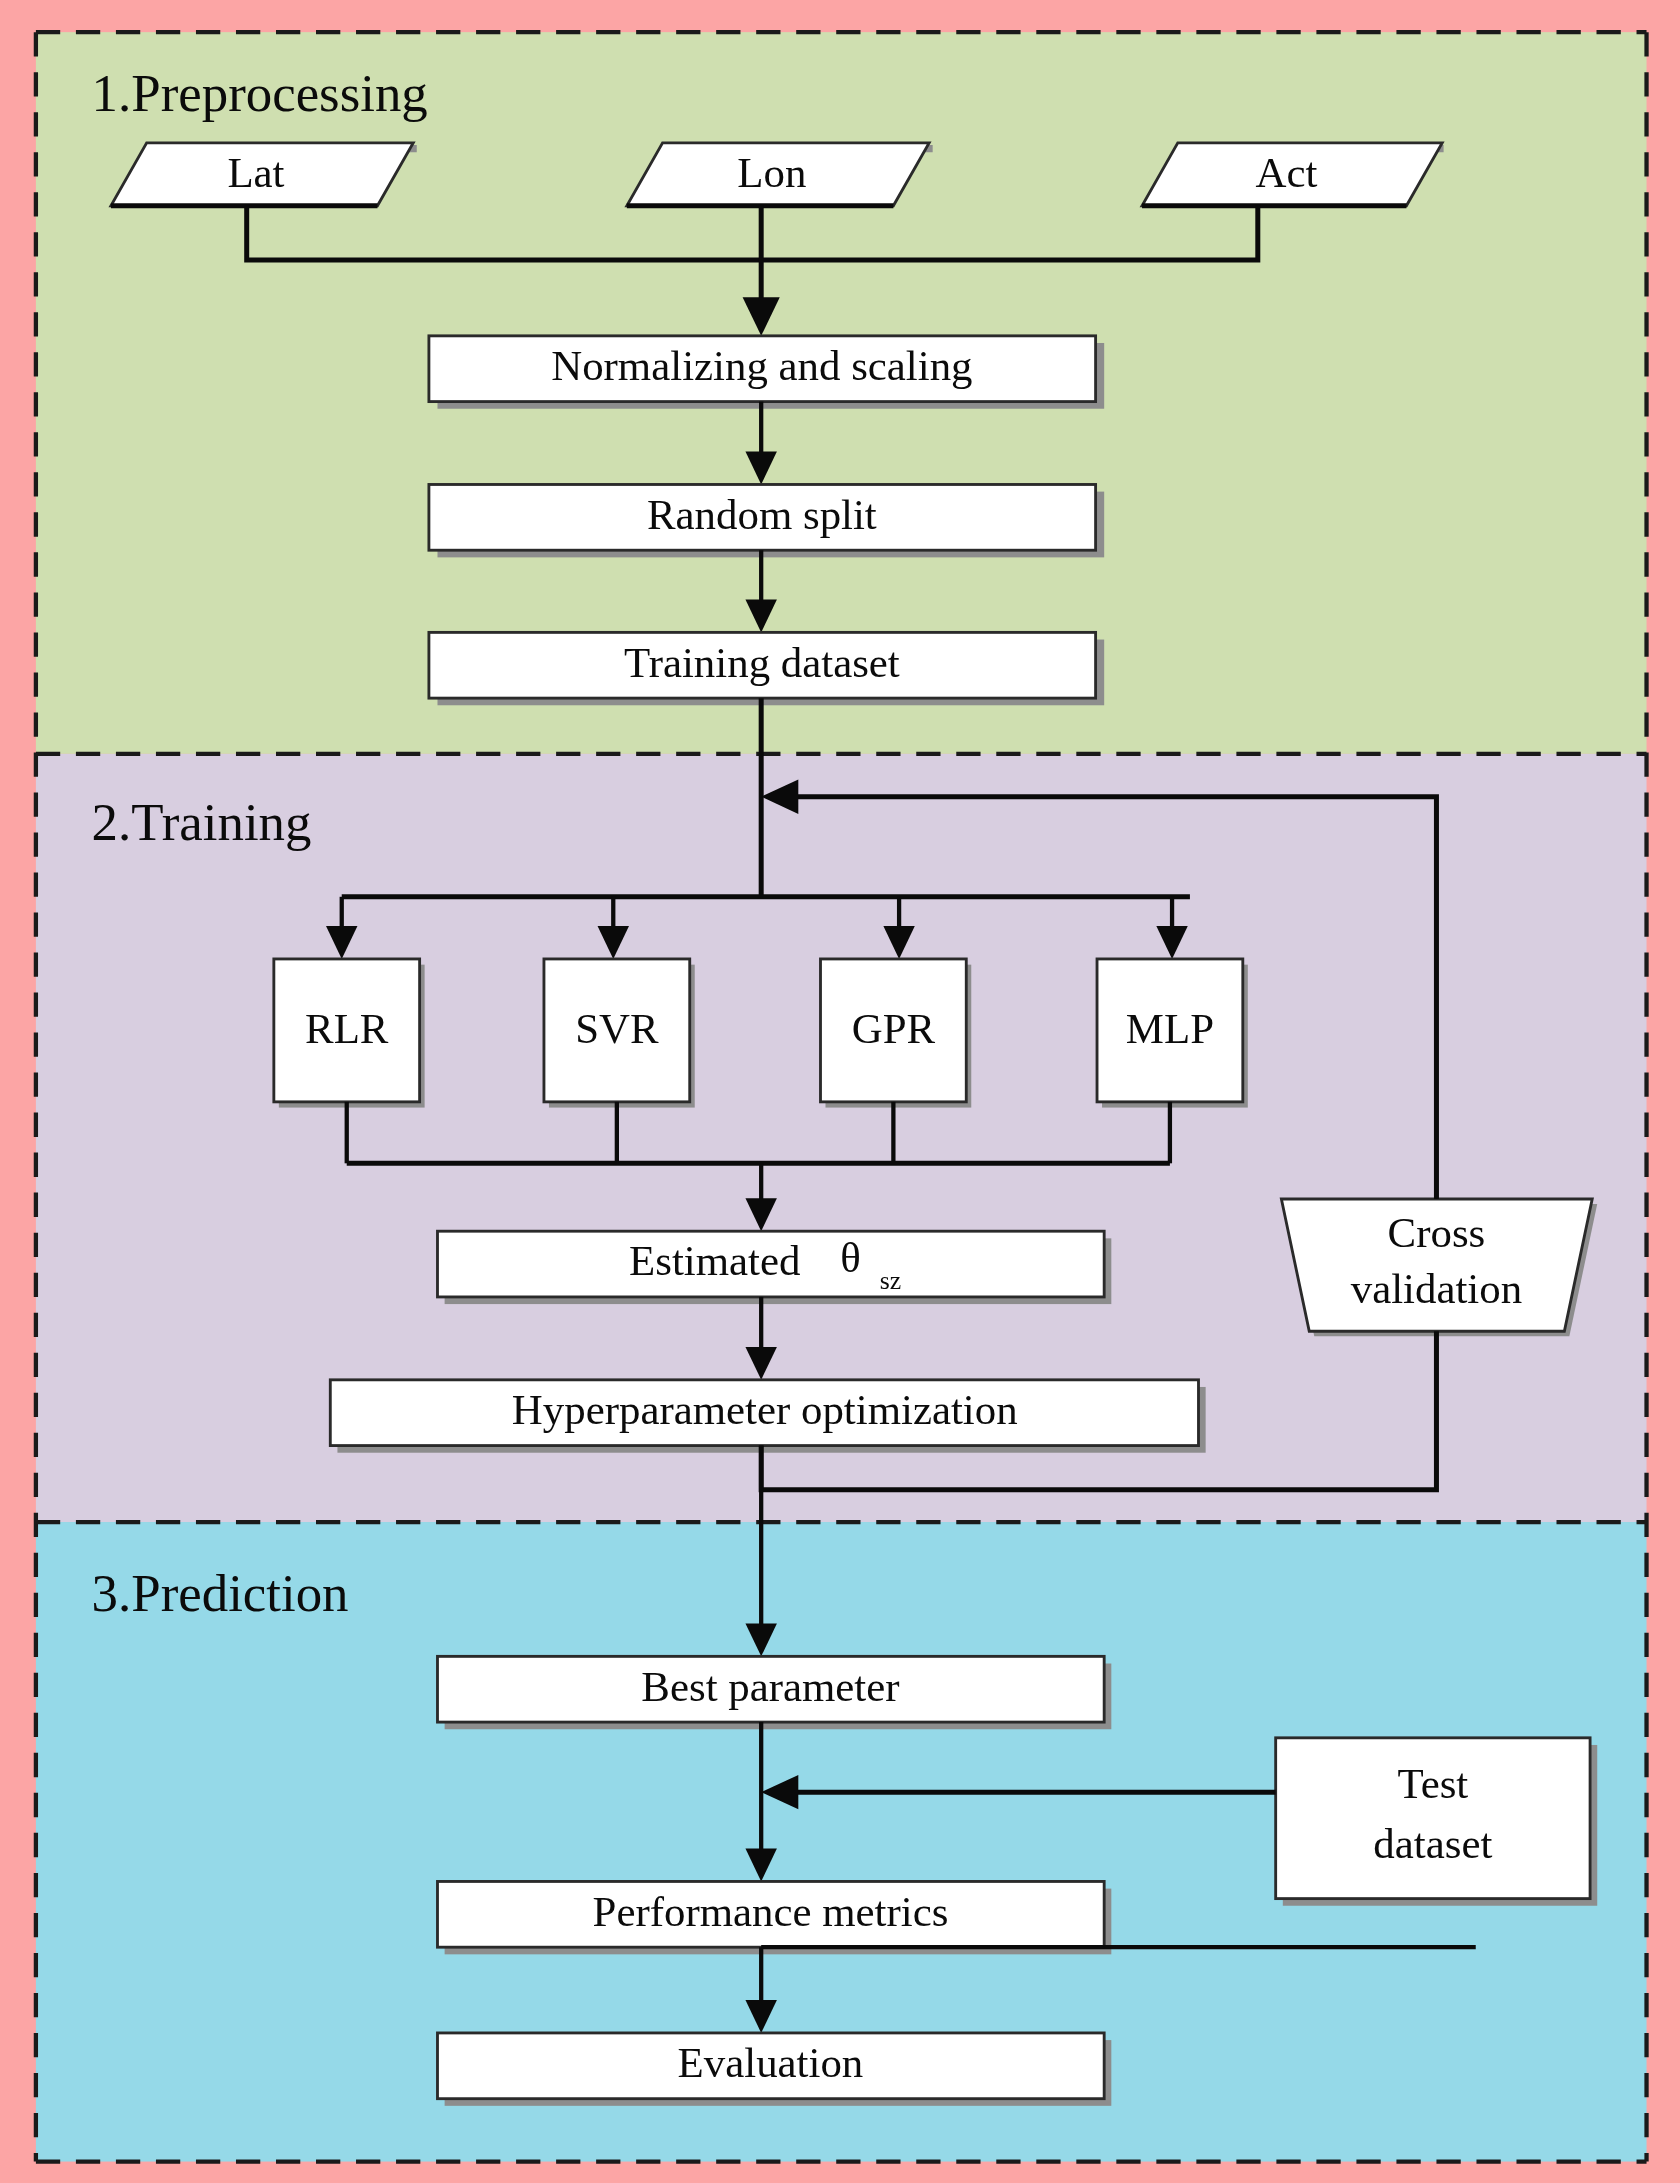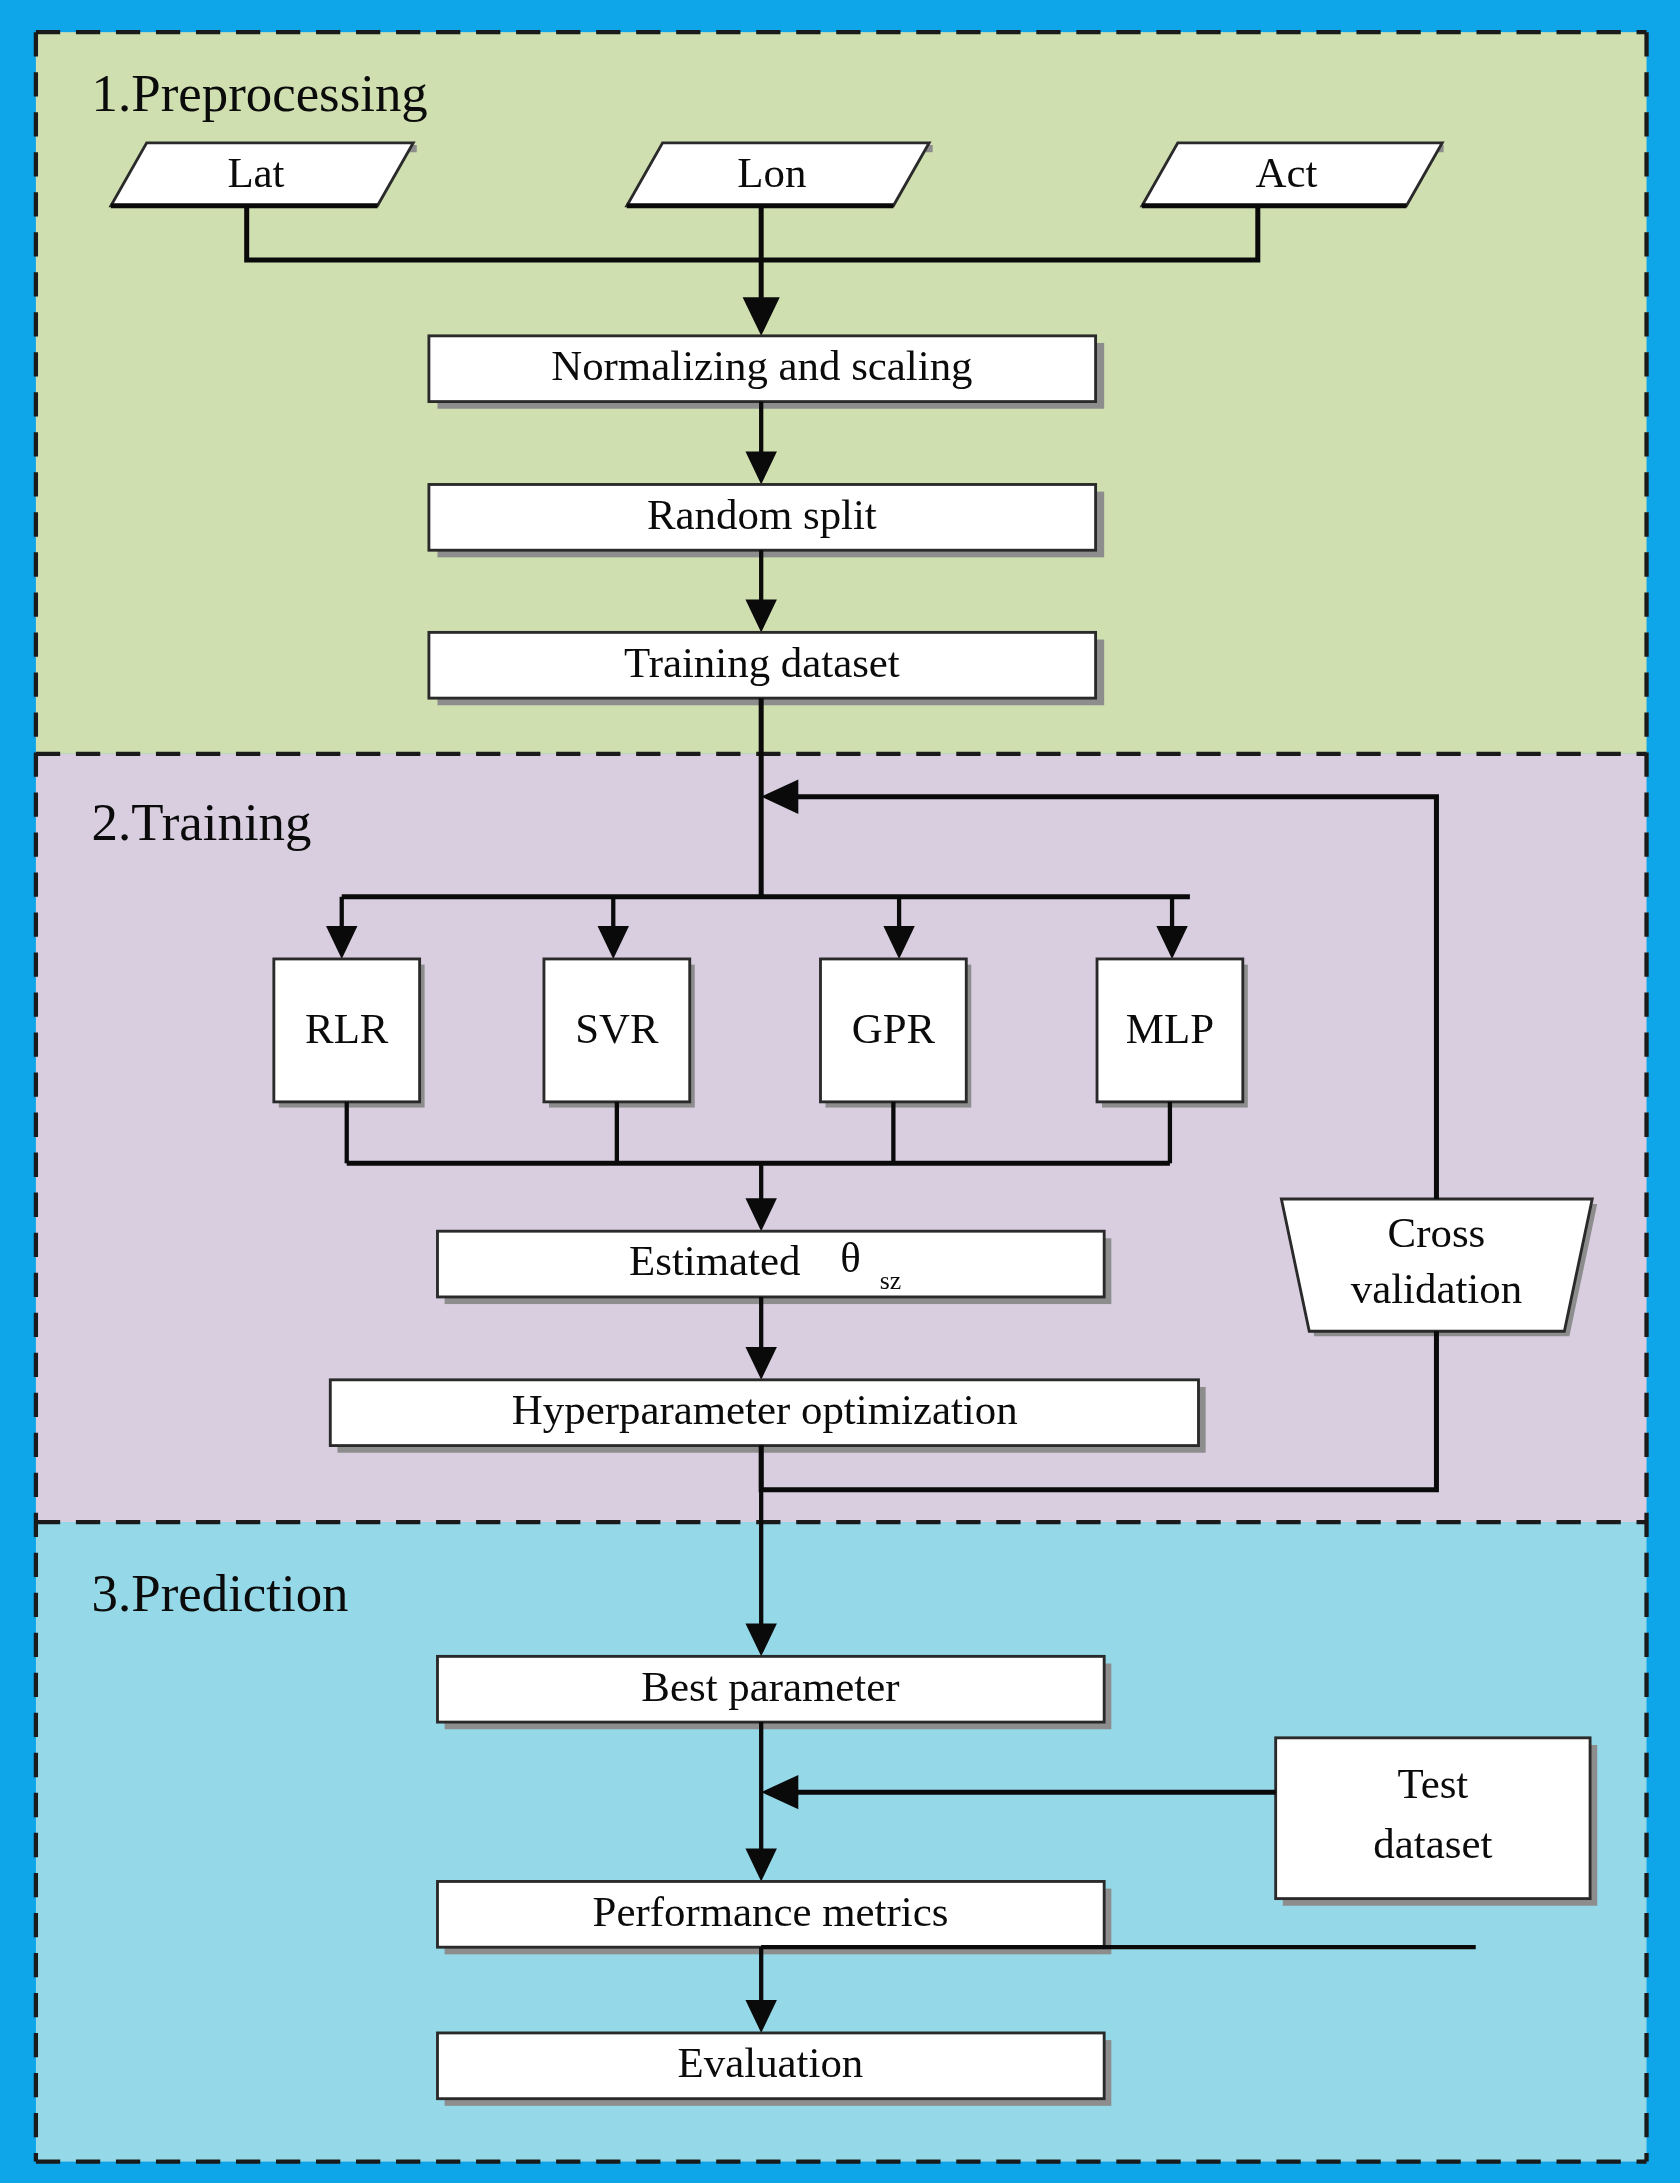--- a/index.html
+++ b/index.html
@@ -8,21 +8,21 @@
     padding: 0;
     background: #ffffff;
   }
   body {
     font-family: "Liberation Serif", "DejaVu Serif", serif;
   }
   #root {
     position: relative;
     width: 1681px;
     height: 2183px;
-    background: #0ea5e9;
+    background: #fca5a5;
     overflow: hidden;
   }
   svg#flow {
     position: absolute;
     top: 0;
     left: 0;
     width: 1681px;
     height: 2183px;
     display: block;
   }

